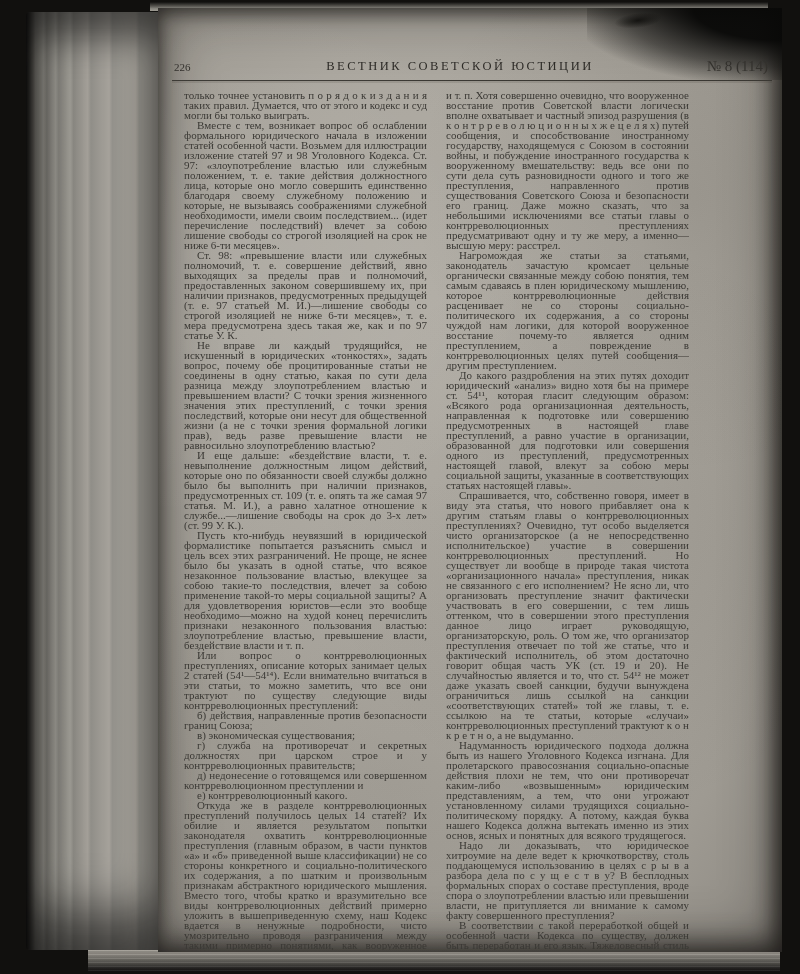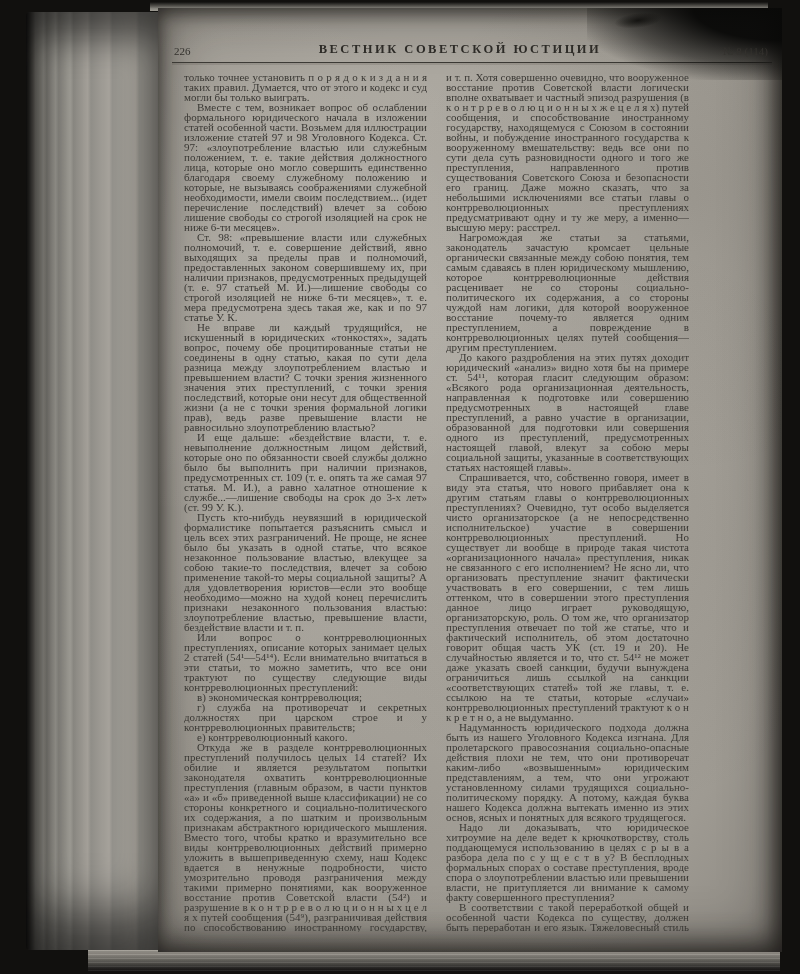--- a/index.html
+++ b/index.html
@@ -56,25 +56,25 @@
     position:absolute; right:0; top:0; width:195px; height:72px; pointer-events:none;
     background:radial-gradient(ellipse at 100% 0%, rgba(8,8,7,.97) 32%, rgba(8,8,7,.5) 58%, transparent 78%);
   }
   .ink-blob {
     position:absolute; right:120px; top:5px; width:48px; height:15px; pointer-events:none;
     background:radial-gradient(ellipse, rgba(14,13,11,.85), transparent 70%);
     transform:rotate(-7deg);
   }
 
   
-  .header { display:flex; align-items:flex-end; padding:34px 14px 5px 16px; position:relative; }
+  .header { display:flex; align-items:center; padding:50px 14px 5px 16px; position:relative; }
   .pageno { width:70px; font-size:11px; color:#33312d; }
-  .title  { flex:1; text-align:center; font-size:12.5px; font-weight:bold;
+  .title  { flex:1; text-align:center; font-size:12.5px; font-weight:normal;
             letter-spacing:2.5px; color:#2d2b27; white-space:nowrap; }
-  .issue  { width:92px; text-align:right; font-size:11px; color:#33312d; }
+  .issue  { width:92px; text-align:right; font-size:15px; color:#33312d; }
   .rule   { margin:0 10px 0 14px; height:0;
             border-top:1.6px solid #3a3833; box-shadow:0 1.5px 0 rgba(58,56,51,.3); }
 
   
   .bodytext { display:flex; gap:9px; padding:9px 0 0 16px; }
   .col {
     width:243px; height:860px; overflow:hidden;
     font-size:11px; line-height:10px; text-align:justify;
     color:#3a3834; filter:blur(.22px);margin-left:10px;
   }
@@ -110,22 +110,24 @@
     <div class="bodytext">
       <div class="col">
 
       <p class="para p-cont">только точнее установить  п о р я д о к   и з д а н и я  таких правил. Думается, что от этого и кодекс и суд могли бы только выиграть.</p>
           <p class="para p-norm">Вместе с тем, возникает вопрос об ослаблении формального юридического начала в изложении статей особенной части. Возьмем для иллюстрации изложение статей 97 и 98 Уголовного Кодекса. Ст. 97: «злоупотребление властью или служебным положением, т. е. такие действия должностного лица, которые оно могло совершить единственно благодаря своему служебному положению и которые, не вызываясь соображениями служебной необходимости, имели своим последствием... (идет перечисление последствий) влечет за собою лишение свободы со строгой изоляцией на срок не ниже 6-ти месяцев».</p>
           <p class="para p-norm">Ст. 98: «превышение власти или служебных полномочий, т. е. совершение действий, явно выходящих за пределы прав и полномочий, предоставленных законом совершившему их, при наличии признаков, предусмотренных предыдущей (т. е. 97 статьей М. И.)—лишение свободы со строгой изоляцией не ниже 6-ти месяцев», т. е. мера предусмотрена здесь такая же, как и по 97 статье У. К.</p>
           <p class="para p-norm">Не вправе ли каждый трудящийся, не искушенный в юридических «тонкостях», задать вопрос, почему обе процитированные статьи не соединены в одну статью, какая по сути дела разница между злоупотреблением властью и превышением власти? С точки зрения жизненного значения этих преступлений, с точки зрения последствий, которые они несут для общественной жизни (а не с точки зрения формальной логики прав), ведь разве превышение власти не равносильно злоупотреблению властью?</p>
           <p class="para p-norm">И еще дальше: «бездействие власти, т. е. невыполнение должностным лицом действий, которые оно по обязанности своей службы должно было бы выполнить при наличии признаков, предусмотренных ст. 109 (т. е. опять та же самая 97 статья. М. И.), а равно халатное отношение к службе...—лишение свободы на срок до 3-х лет» (ст. 99 У. К.).</p>
           <p class="para p-norm">Пусть кто-нибудь неувязший в юридической формалистике попытается разъяснить смысл и цель всех этих разграничений. Не проще, не яснее было бы указать в одной статье, что всякое незаконное пользование властью, влекущее за собою такие-то последствия, влечет за собою применение такой-то меры социальной защиты? А для удовлетворения юристов—если это вообще необходимо—можно на худой конец перечислить признаки незаконного пользования властью: злоупотребление властью, превышение власти, бездействие власти и т. п.</p>
           <p class="para p-norm">Или вопрос о контрреволюционных преступлениях, описание которых занимает целых 2 статей (54¹—54¹⁴). Если внимательно вчитаться в эти статьи, то можно заметить, что все они трактуют по существу следующие виды контрреволюционных преступлений:</p>
-          <p class="para p-item">в) экономическая контрреволюция;</p>
+          <p class="para p-item">б) действия, направленные против безопасности границ Союза;</p>
+          <p class="para p-item">в) экономическая существования;</p>
           <p class="para p-item">г) служба на противоречат и секретных должностях при царском строе и у контрреволюционных правительств;</p>
+          <p class="para p-item">д) недонесение о готовящемся или совершенном контрреволюционном преступлении и</p>
           <p class="para p-item">е) контрреволюционный какого.</p>
           <p class="para p-norm">Откуда же в разделе контрреволюционных преступлений получилось целых 14 статей? Их обилие и является результатом попытки законодателя охватить контрреволюционные преступления (главным образом, в части пунктов «а» и «б» приведенной выше классификации) не со стороны конкретного и социально-политического их содержания, а по шатким и произвольным признакам абстрактного юридического мышления. Вместо того, чтобы кратко и вразумительно все виды контрреволюционных действий примерно уложить в вышеприведенную схему, наш Кодекс вдается в ненужные подробности, чисто умозрительно проводя разграничения между такими примерно понятиями, как вооруженное восстание против Советской власти (54²) и разрушение в  к о н т р р е в о л ю ц и о н н ы х   ц е л я х  путей сообщения (54⁹), разграничивая действия по способствованию иностранному государству, находящемуся с нами в состоянии войны (54³), от действий по побуждению иностранного государства к вооруженному вмешательству в дела Союза (54⁴)</p>
         </div>
       <div class="col">
 
       <p class="para p-cont">и т. п. Хотя совершенно очевидно, что вооруженное восстание против Советской власти логически вполне охватывает и частный эпизод разрушения (в  к о н т р р е в о л ю ц и о н н ы х  ж е  ц е л я х) путей сообщения, и способствование иностранному государству, находящемуся с Союзом в состоянии войны, и побуждение иностранного государства к вооруженному вмешательству: ведь все они по сути дела суть разновидности одного и того же преступления, направленного против существования Советского Союза и безопасности его границ. Даже можно сказать, что за небольшими исключениями все статьи главы о контрреволюционных преступлениях предусматривают одну и ту же меру, а именно—высшую меру: расстрел.</p>
           <p class="para p-norm">Нагромождая же статьи за статьями, законодатель зачастую кромсает цельные органически связанные между собою понятия, тем самым сдаваясь в плен юридическому мышлению, которое контрреволюционные действия расценивает не со стороны социально-политического их содержания, а со стороны чуждой нам логики, для которой вооруженное восстание почему-то является одним преступлением, а повреждение в контрреволюционных целях путей сообщения—другим преступлением.</p>
           <p class="para p-norm">До какого раздробления на этих путях доходит юридический «анализ» видно хотя бы на примере ст. 54¹¹, которая гласит следующим образом: «Всякого рода организационная деятельность, направленная к подготовке или совершению предусмотренных в настоящей главе преступлений, а равно участие в организации, образованной для подготовки или совершения одного из преступлений, предусмотренных настоящей главой, влекут за собою меры социальной защиты, указанные в соответствующих статьях настоящей главы».</p>
           <p class="para p-norm">Спрашивается, что, собственно говоря, имеет в виду эта статья, что нового прибавляет она к другим статьям главы о контрреволюционных преступлениях? Очевидно, тут особо выделяется чисто организаторское (а не непосредственно исполнительское) участие в совершении контрреволюционных преступлений. Но существует ли вообще в природе такая чистота «организационного начала» преступления, никак не связанного с его исполнением? Не ясно ли, что организовать преступление значит фактически участвовать в его совершении, с тем лишь оттенком, что в совершении этого преступления данное лицо играет руководящую, организаторскую, роль. О том же, что организатор преступления отвечает по той же статье, что и фактический исполнитель, об этом достаточно говорит общая часть УК (ст. 19 и 20). Не случайностью является и то, что ст. 54¹² не может даже указать своей санкции, будучи вынуждена ограничиться лишь ссылкой на санкции «соответствующих статей» той же главы, т. е. ссылкою на те статьи, которые «случаи» контрреволюционных преступлений трактуют  к о н к р е т н о,  а не выдуманно.</p>
           <p class="para p-norm">Надуманность юридического подхода должна быть из нашего Уголовного Кодекса изгнана. Для пролетарского правосознания социально-опасные действия плохи не тем, что они противоречат каким-либо «возвышенным» юридическим представлениям, а тем, что они угрожают установленному силами трудящихся социально-политическому порядку. А потому, каждая буква нашего Кодекса должна вытекать именно из этих основ, ясных и понятных для всякого трудящегося.</p>

